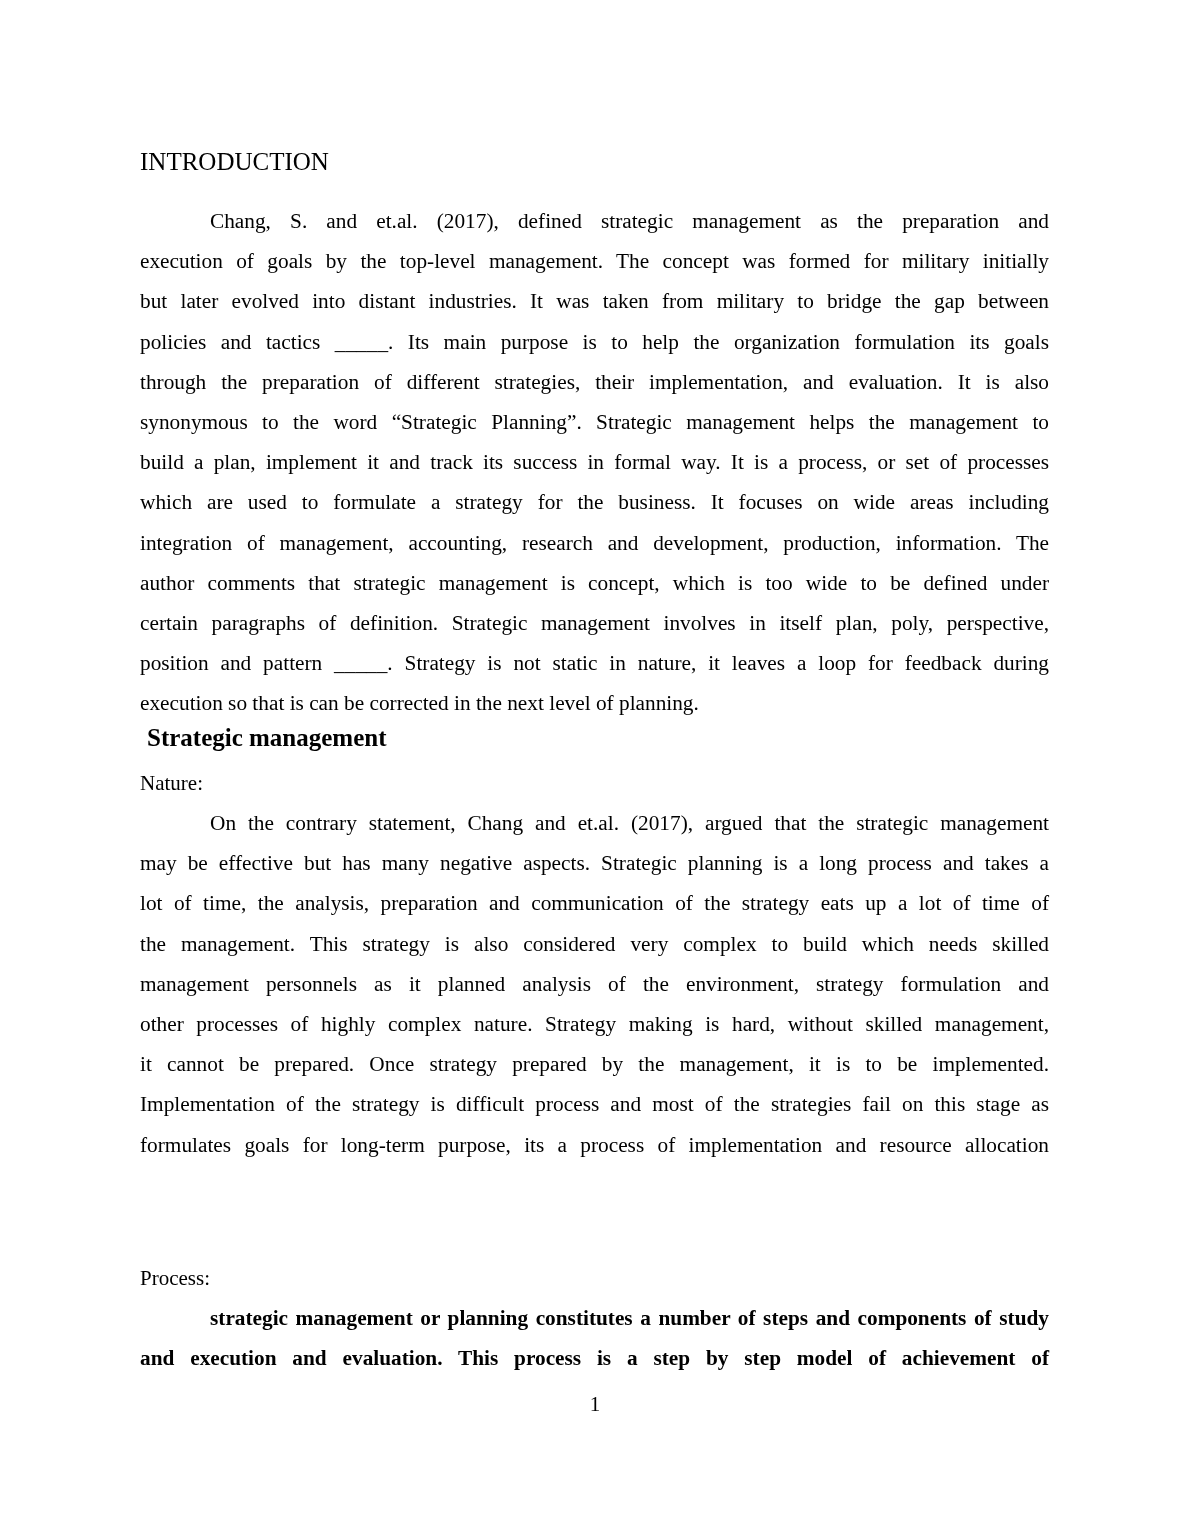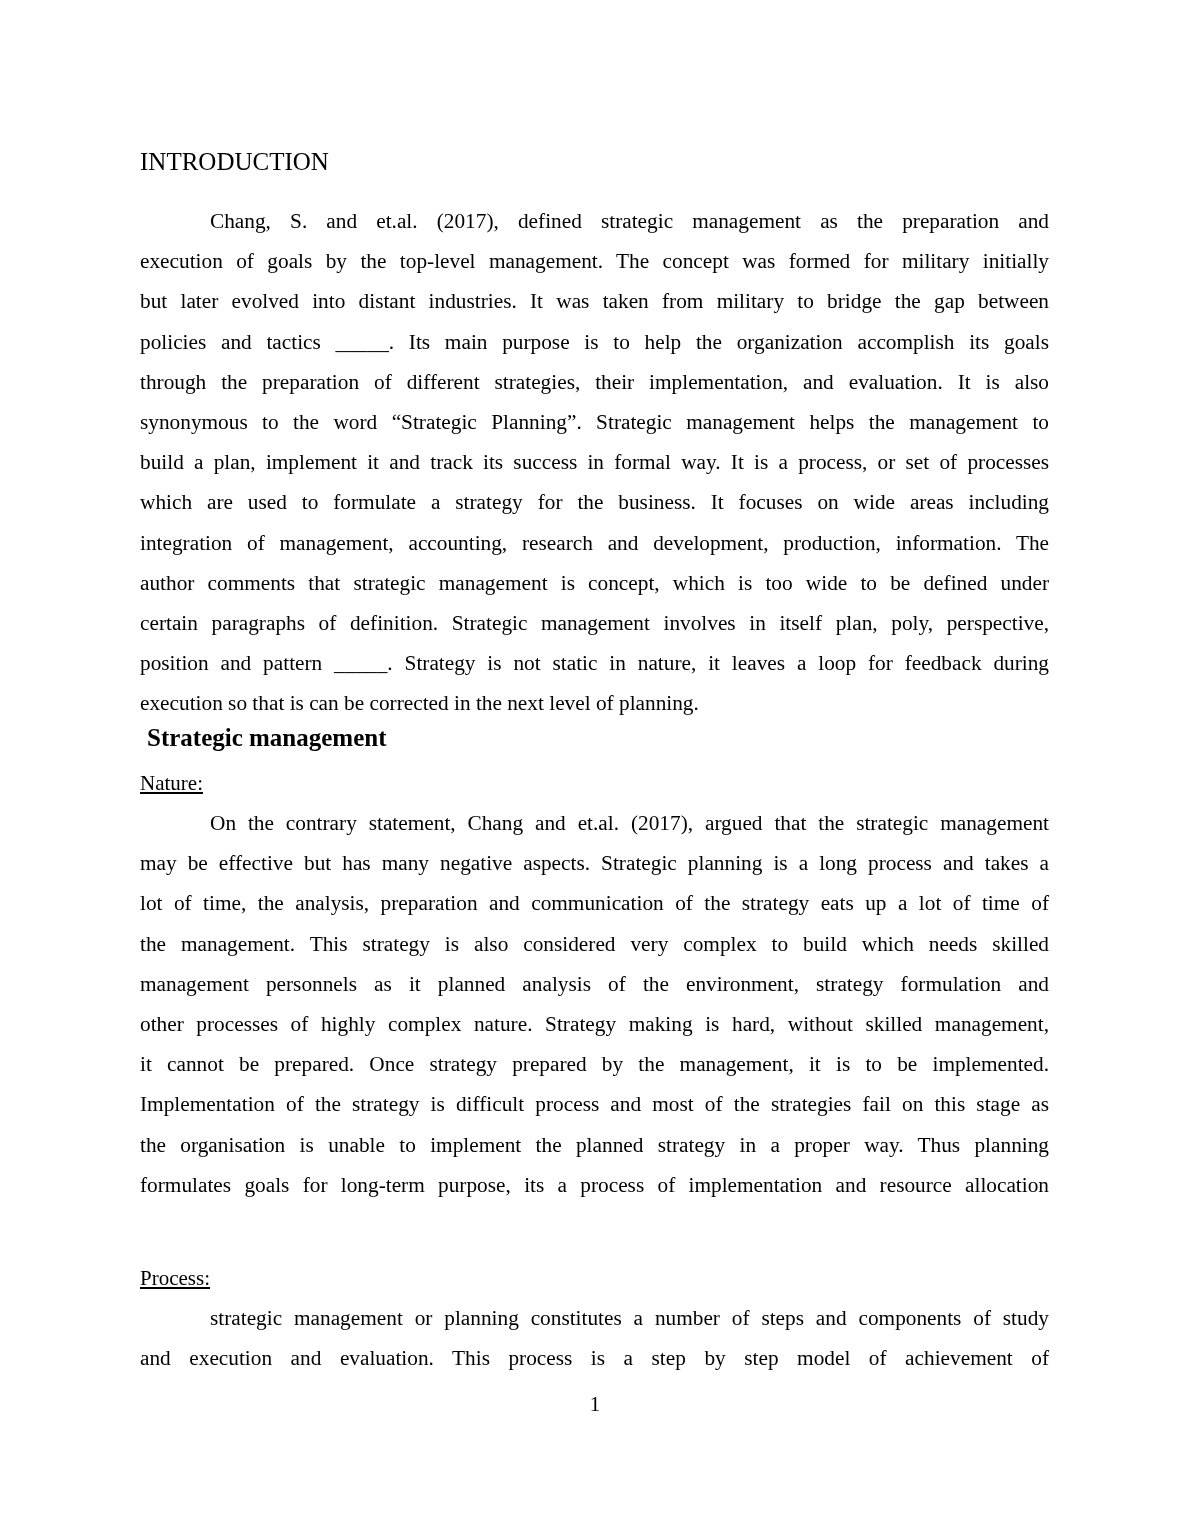--- a/index.html
+++ b/index.html
@@ -39,21 +39,20 @@
       font-weight: bold;
       line-height: 34px;
       margin: 0;
       white-space: nowrap;
     }
     .sub {
       position: absolute;
       left: 0;
       font-size: 21px;
       line-height: 26px;
-      text-decoration: underline;
       margin: 0;
       white-space: nowrap;
     }
     .para {
       position: absolute;
       left: 0;
       width: 909px;
       margin: 0;
       font-size: 21.3px;
       line-height: 40.2px;
@@ -87,21 +86,21 @@
 <body>
 
 <div class="page">
 
   <h1 class="h1">INTRODUCTION</h1>
 
   <div class="para" style="top:181px;margin-top:20px;">
     <span class="line indent">Chang, S. and et.al. (2017), defined strategic management as the preparation and</span>
     <span class="line">execution of goals by the top-level management. The concept was formed for military initially</span>
     <span class="line">but later evolved into distant industries. It was taken from military to bridge the gap between</span>
-    <span class="line">policies and tactics _____. Its main purpose is to help the organization accomplish its goals</span>
+    <span class="line">policies and tactics _____. Its main purpose is to help the organization formulation its goals</span>
     <span class="line">through the preparation of different strategies, their implementation, and evaluation. It is also</span>
     <span class="line">synonymous to the word “Strategic Planning”. Strategic management helps the management to</span>
     <span class="line">build a plan, implement it and track its success in formal way. It is a process, or set of processes</span>
     <span class="line">which are used to formulate a strategy for the business. It focuses on wide areas including</span>
     <span class="line">integration of management, accounting, research and development, production, information. The</span>
     <span class="line">author comments that strategic management is concept, which is too wide to be defined under</span>
     <span class="line">certain paragraphs of definition. Strategic management involves in itself plan, poly, perspective,</span>
     <span class="line">position and pattern _____. Strategy is not static in nature, it leaves a loop for feedback during</span>
     <span class="line last">execution so that is can be corrected in the next level of planning.</span>
   </div>
@@ -112,26 +111,25 @@
 
   <div class="para" style="top:803px;">
     <span class="line indent">On the contrary statement, Chang and et.al. (2017), argued that the strategic management</span>
     <span class="line">may be effective but has many negative aspects. Strategic planning is a long process and takes a</span>
     <span class="line">lot of time, the analysis, preparation and communication of the strategy eats up a lot of time of</span>
     <span class="line">the management. This strategy is also considered very complex to build which needs skilled</span>
     <span class="line">management personnels as it planned analysis of the environment, strategy formulation and</span>
     <span class="line">other processes of highly complex nature. Strategy making is hard, without skilled management,</span>
     <span class="line">it cannot be prepared. Once strategy prepared by the management, it is to be implemented.</span>
     <span class="line">Implementation of the strategy is difficult process and most of the strategies fail on this stage as</span>
-    <span class="line">the organisation is unable to implement the planned strategy in a proper way. Thus planning</span>
     <span class="line">formulates goals for long-term purpose, its a process of implementation and resource allocation</span>
   </div>
 
   <div class="sub" style="top:1265px;">Process:</div>
 
-  <div class="para" style="top:1298px;">
+  <div class="para" style="top:1298px;font-weight:bold;">
     <span class="line indent">strategic management or planning constitutes a number of steps and components of study</span>
     <span class="line">and execution and evaluation. This process is a step by step model of achievement of</span>
   </div>
 
 </div>
 
 <div class="page-number">1</div>
 
 </body></html>

